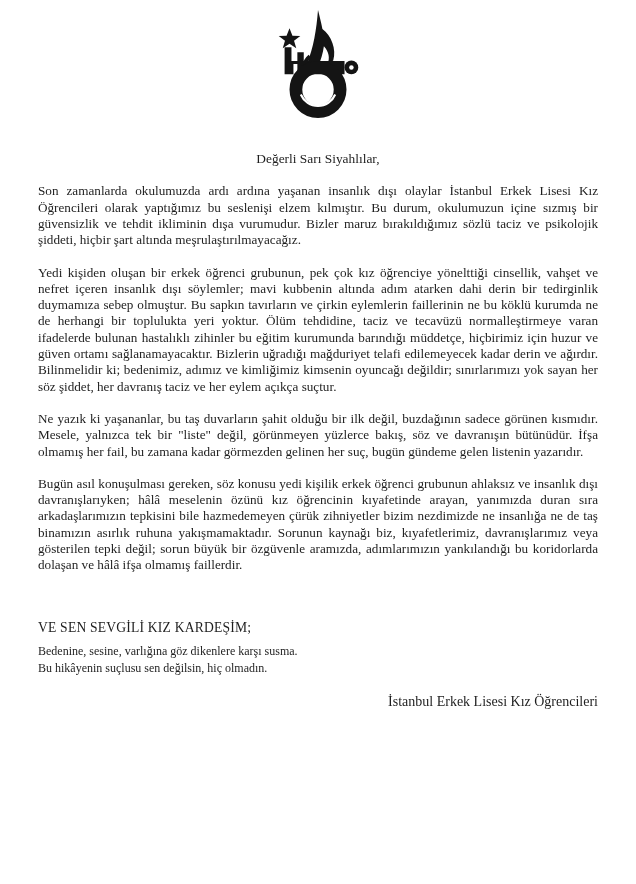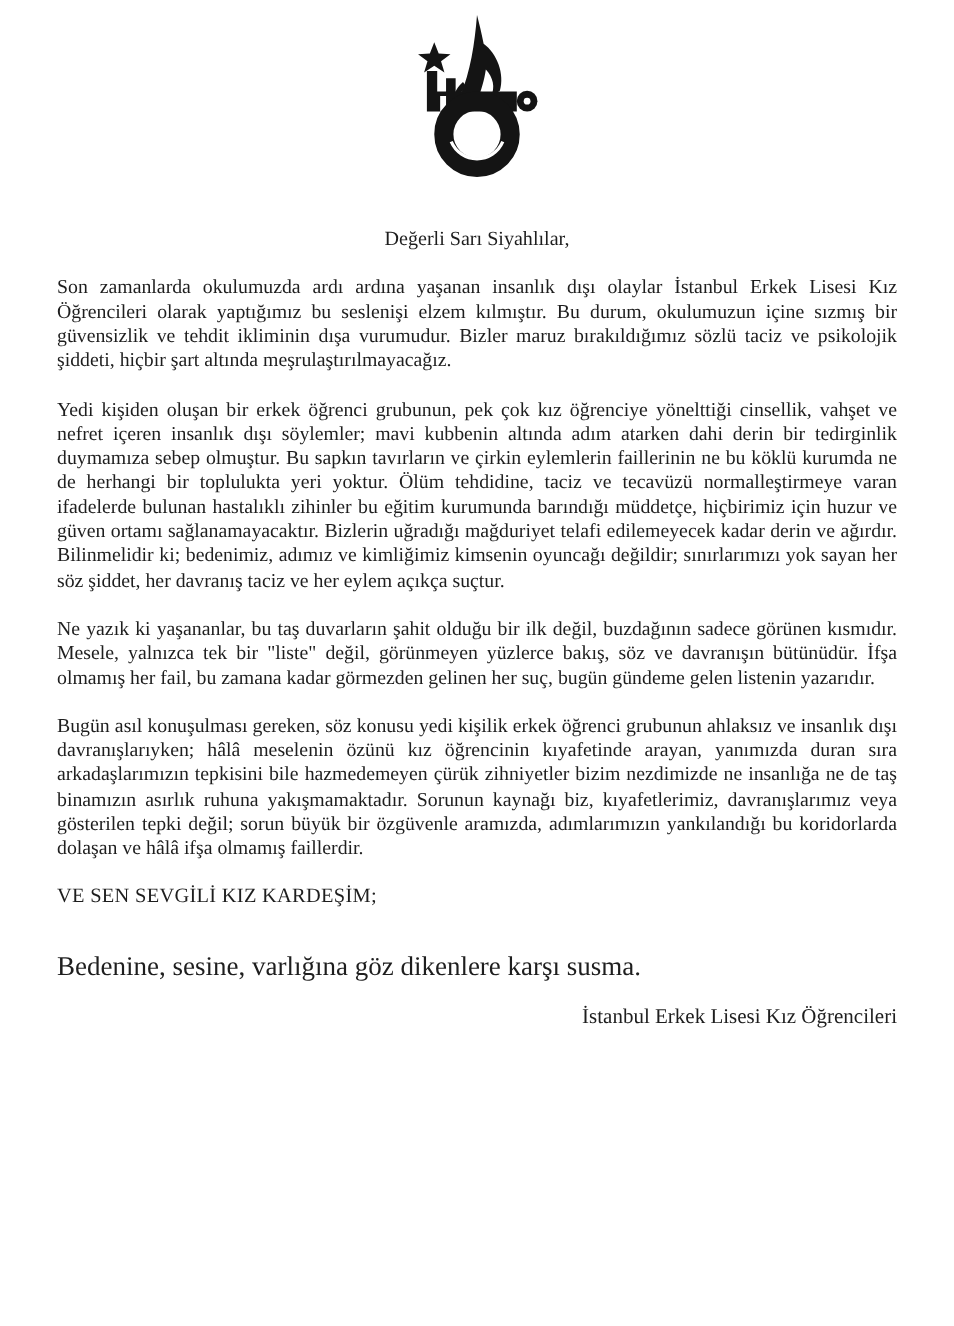--- a/index.html
+++ b/index.html
@@ -34,28 +34,28 @@
     text-align: center;
   }
   .para {
     margin-top: 16px;
     font-size: 13.2px;
     line-height: 16.3px;
     text-align: justify;
     text-justify: inter-word;
   }
   .section-heading {
-    margin-top: 15px;
+    margin-top: 46px;
     font-size: 13.6px;
     line-height: 16.4px;
     letter-spacing: 0.2px;
   }
   .appeal {
-    margin-top: 31px;
-    font-size: 18px;
+    margin-top: 7px;
+    font-size: 12px;
     line-height: 16.5px;
     text-align: justify;
   }
   .appeal .line { text-align: left; }
   .appeal .line-wrap { text-align: justify; }
   .closing {
     margin-top: 17px;
     font-size: 13.2px;
     line-height: 16.5px;
     text-align: justify;
@@ -101,20 +101,21 @@
 
   <div class="para">Son zamanlarda okulumuzda ardı ardına yaşanan insanlık dışı olaylar İstanbul Erkek Lisesi Kız Öğrencileri olarak yaptığımız bu seslenişi elzem kılmıştır. Bu durum, okulumuzun içine sızmış bir güvensizlik ve tehdit ikliminin dışa vurumudur. Bizler maruz bırakıldığımız sözlü taciz ve psikolojik şiddeti, hiçbir şart altında meşrulaştırılmayacağız.</div>
   <div class="para">Yedi kişiden oluşan bir erkek öğrenci grubunun, pek çok kız öğrenciye yönelttiği cinsellik, vahşet ve nefret içeren insanlık dışı söylemler; mavi kubbenin altında adım atarken dahi derin bir tedirginlik duymamıza sebep olmuştur. Bu sapkın tavırların ve çirkin eylemlerin faillerinin ne bu köklü kurumda ne de herhangi bir toplulukta yeri yoktur. Ölüm tehdidine, taciz ve tecavüzü normalleştirmeye varan ifadelerde bulunan hastalıklı zihinler bu eğitim kurumunda barındığı müddetçe, hiçbirimiz için huzur ve güven ortamı sağlanamayacaktır. Bizlerin uğradığı mağduriyet telafi edilemeyecek kadar derin ve ağırdır. Bilinmelidir ki; bedenimiz, adımız ve kimliğimiz kimsenin oyuncağı değildir; sınırlarımızı yok sayan her söz şiddet, her davranış taciz ve her eylem açıkça suçtur.</div>
   <div class="para">Ne yazık ki yaşananlar, bu taş duvarların şahit olduğu bir ilk değil, buzdağının sadece görünen kısmıdır. Mesele, yalnızca tek bir "liste" değil, görünmeyen yüzlerce bakış, söz ve davranışın bütünüdür. İfşa olmamış her fail, bu zamana kadar görmezden gelinen her suç, bugün gündeme gelen listenin yazarıdır.</div>
   <div class="para">Bugün asıl konuşulması gereken, söz konusu yedi kişilik erkek öğrenci grubunun ahlaksız ve insanlık dışı davranışlarıyken; hâlâ meselenin özünü kız öğrencinin kıyafetinde arayan, yanımızda duran sıra arkadaşlarımızın tepkisini bile hazmedemeyen çürük zihniyetler bizim nezdimizde ne insanlığa ne de taş binamızın asırlık ruhuna yakışmamaktadır. Sorunun kaynağı biz, kıyafetlerimiz, davranışlarımız veya gösterilen tepki değil; sorun büyük bir özgüvenle aramızda, adımlarımızın yankılandığı bu koridorlarda dolaşan ve hâlâ ifşa olmamış faillerdir.</div>
 
   <div class="section-heading">VE SEN SEVGİLİ KIZ KARDEŞİM;</div>
 
   <div class="appeal">
     <div class="line">Bedenine, sesine, varlığına göz dikenlere karşı susma.</div>
+    <div class="line">Bu hikâyenin suçlusu sen değilsin, hiç olmadın.</div>
   </div>
 
   <div class="closing">
   </div>
 
   <div class="signature">İstanbul Erkek Lisesi Kız Öğrencileri</div>
 
 </div>
 
 </body></html>

